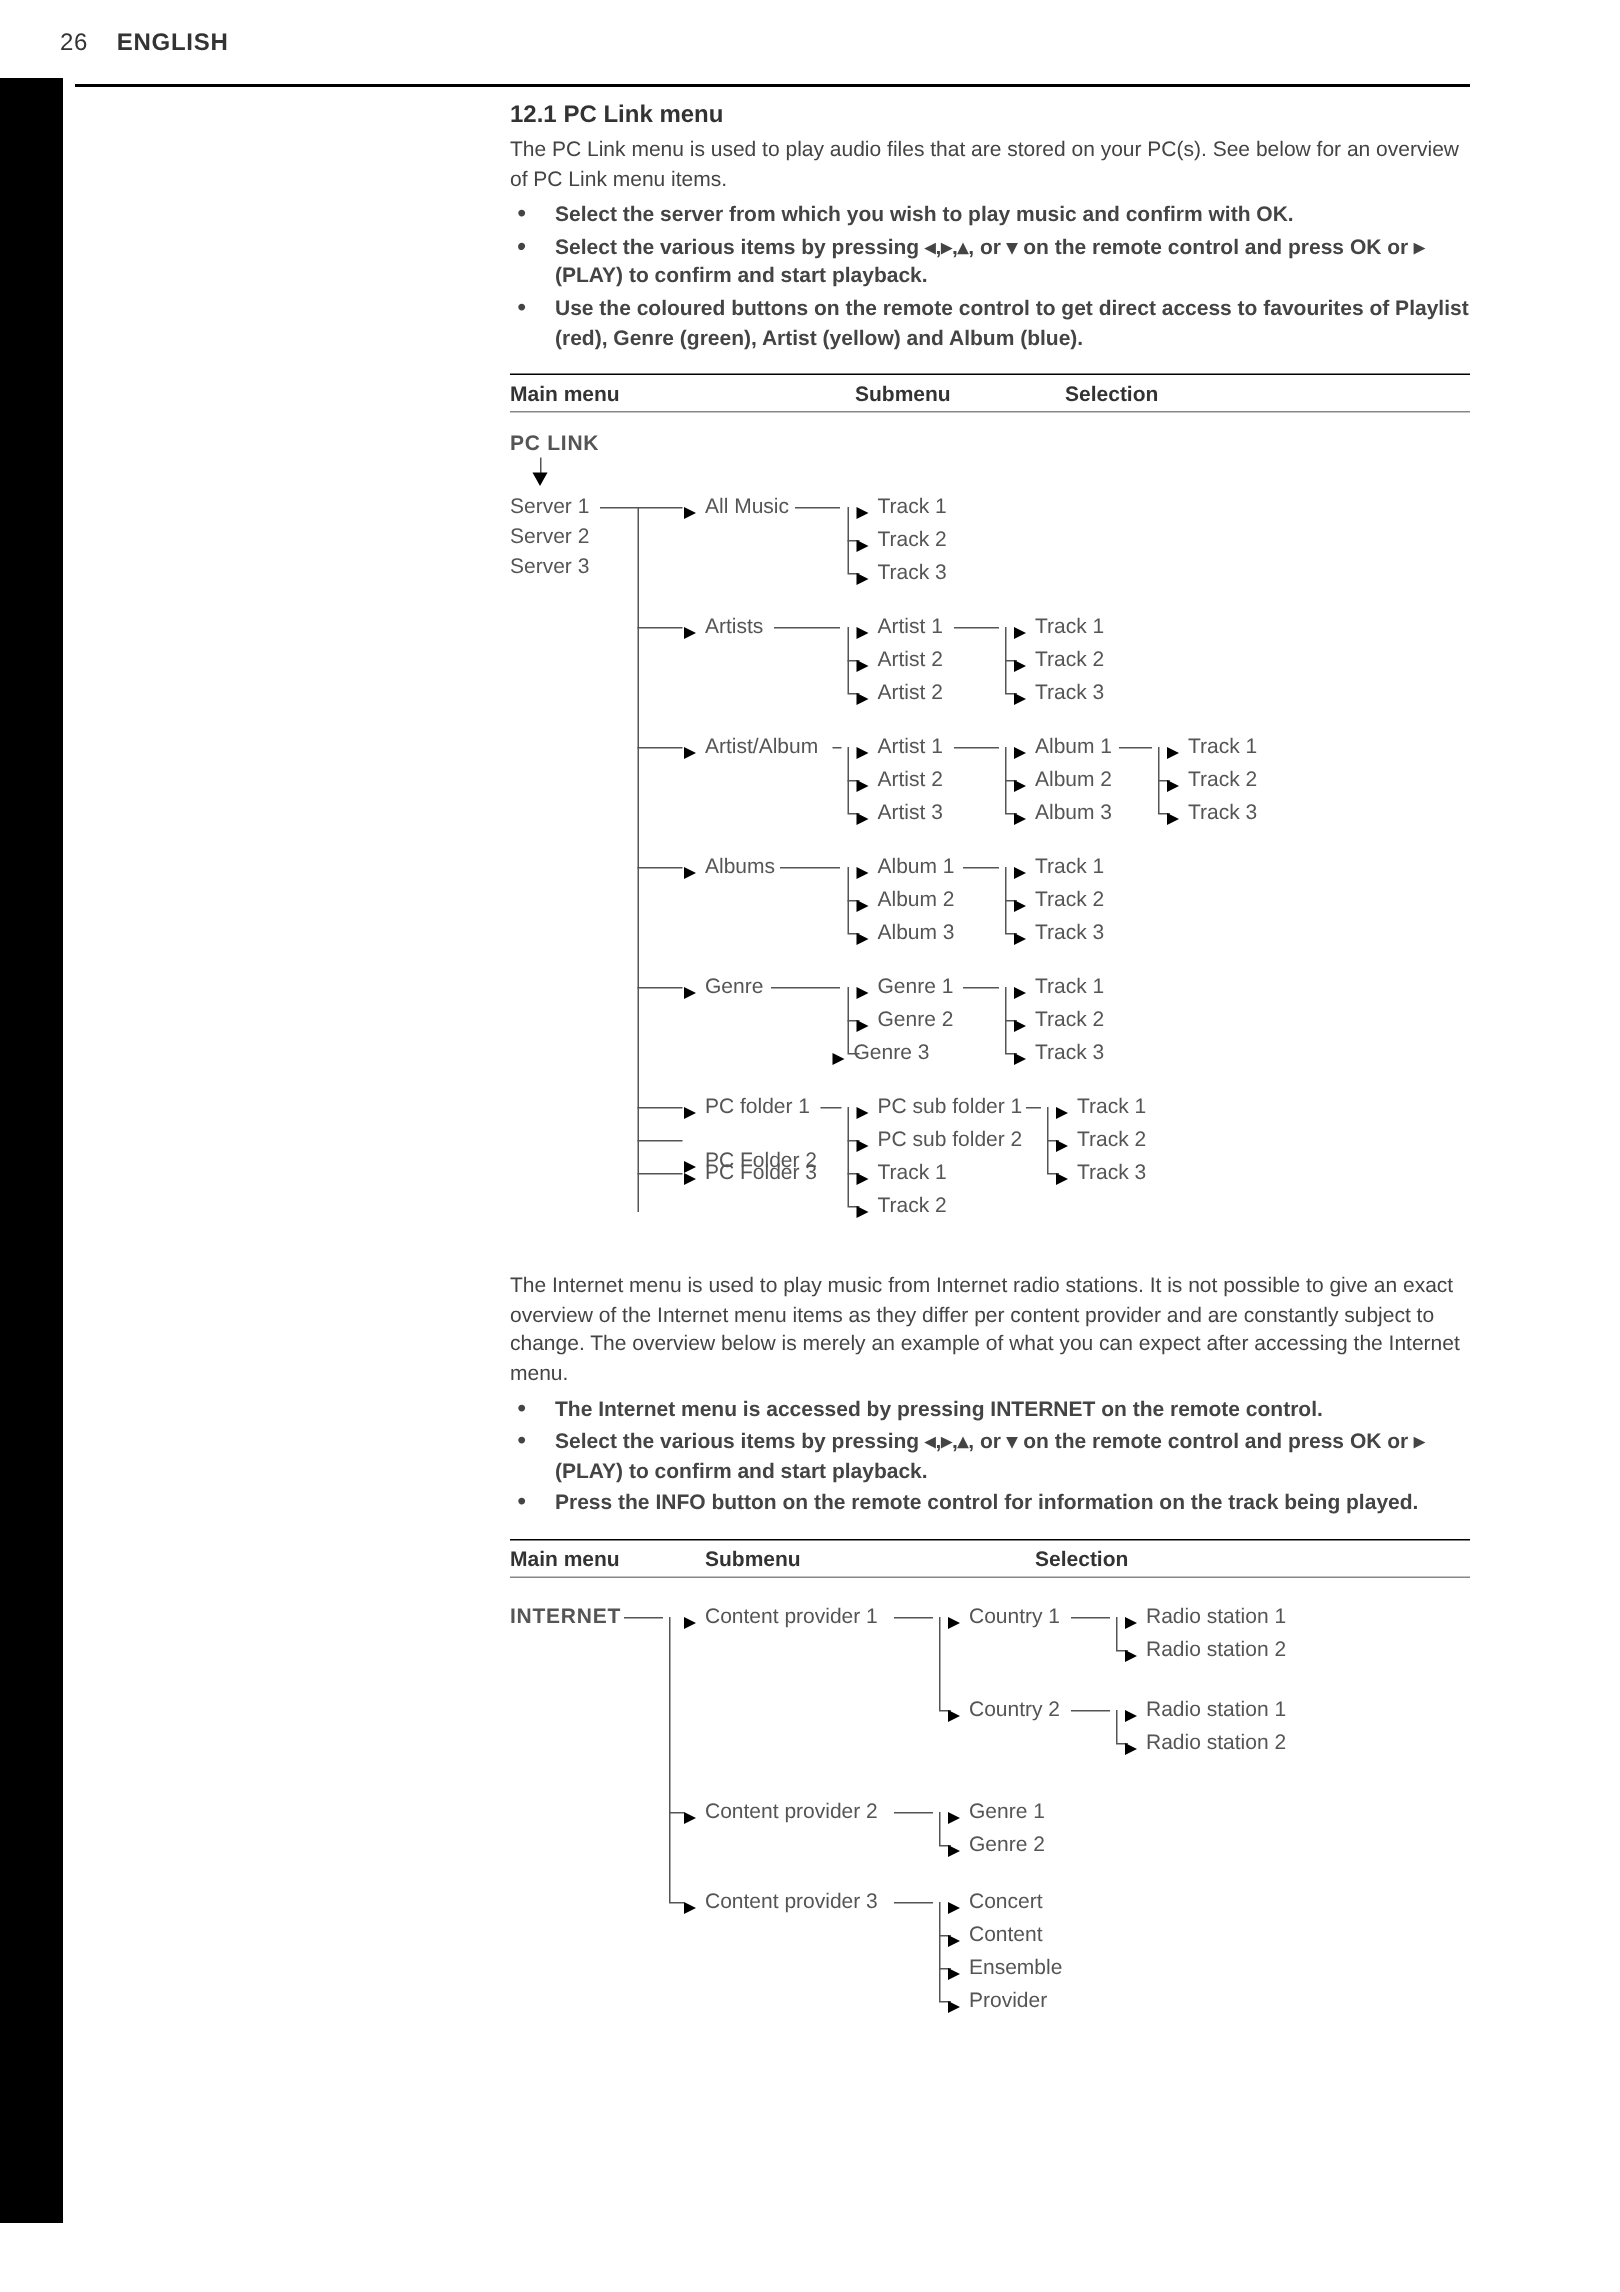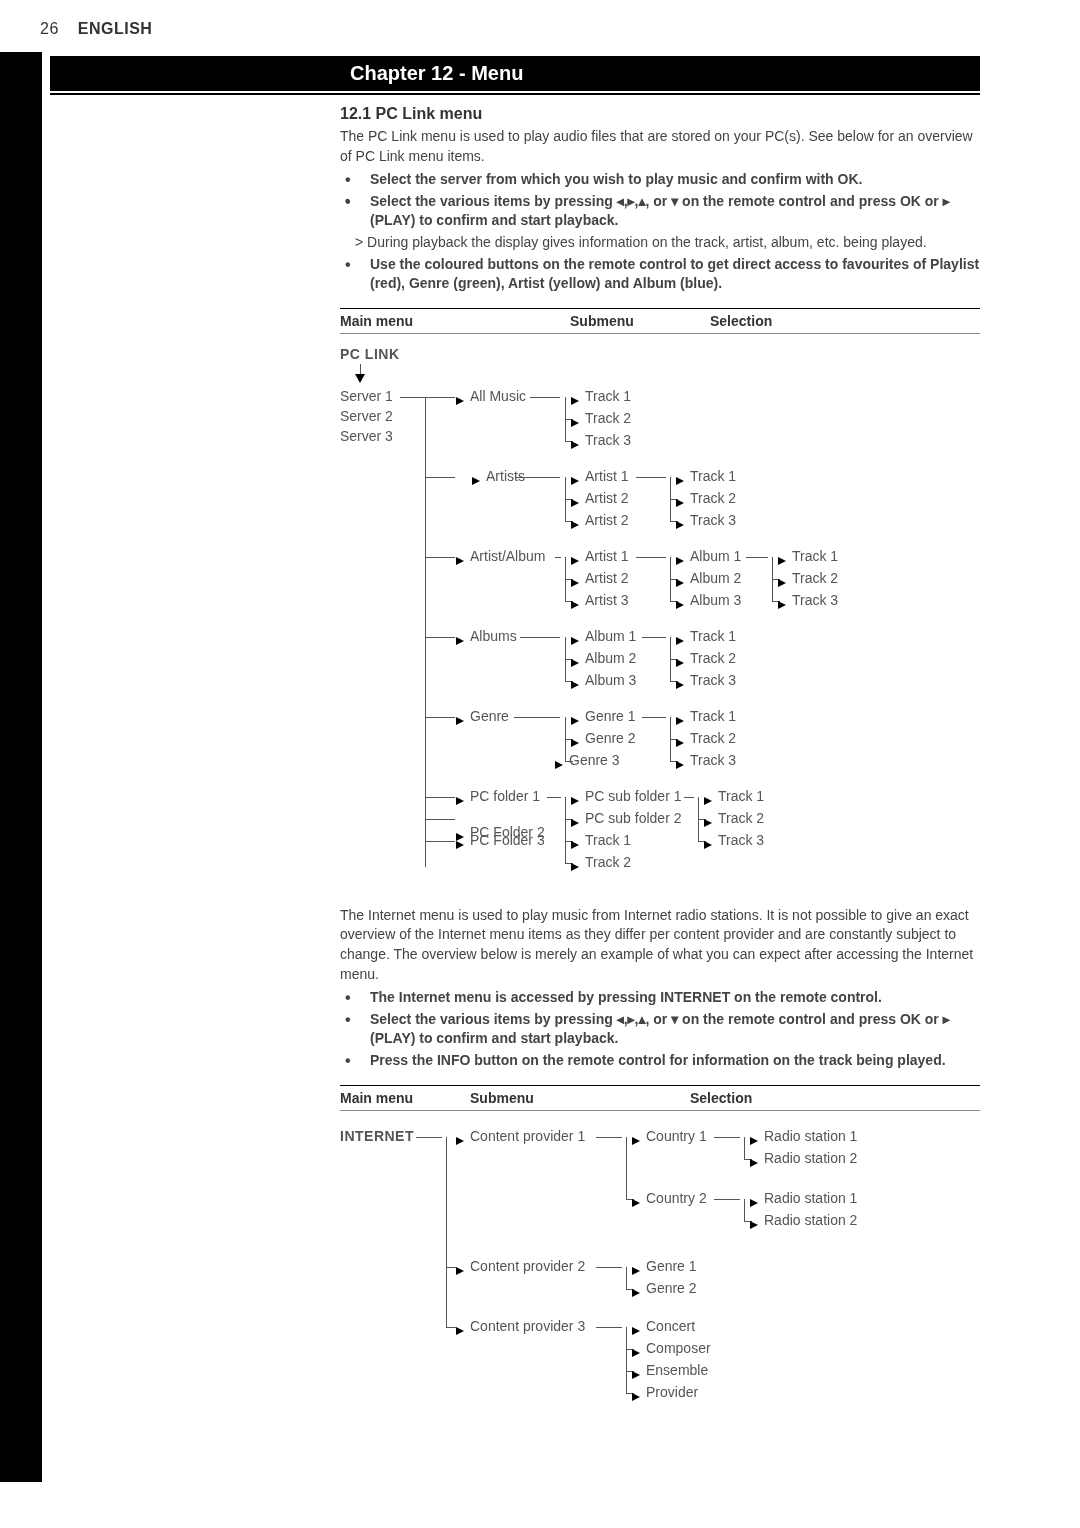--- a/index.html
+++ b/index.html
@@ -107,33 +107,29 @@
 
 <div class="page-header">
   <span class="page-num-lang">
     <span class="page-num">26</span>
     <b>ENGLISH</b>
   </span>
 </div>
 
 <div class="content-area">
 
-  <div class="chapter-bar">
-    <div class="inner">Chapter 12 - Menu</div>
-  </div>
   <div class="hr"></div>
 
   <div class="section-heading">12.1 PC Link menu</div>
   <div class="body-text">The PC Link menu is used to play audio files that are stored on your PC(s). See below for an overview of PC Link menu items.</div>
   <ul class="bullets body-text">
     <li class="bold"><span>Select the server from which you wish to play music and confirm with OK.</span></li>
     <li class="bold" style="list-style:none;">
       <span style="position:absolute;left:5px;">•</span>
       <span>Select the various items by pressing </span>◂,▸,▴, or ▾<span> on the remote control and press OK or ▸ (PLAY) to confirm and start playback.</span>
-      <div class="sub" style="font-weight:normal;"><span style="margin-left:-15px;">&gt; </span><span>During playback the display gives information on the track, artist, album, etc. being played.</span></div>
     </li>
     <li class="bold"><span>Use the coloured buttons on the remote control to get direct access to favourites of Playlist (red), Genre (green), Artist (yellow) and Album (blue).</span></li>
   </ul>
 
   <div class="table-hdr pclink">
     <div>Main menu</div>
     <div>Submenu</div>
     <div>Selection</div>
   </div>
 
@@ -152,21 +148,21 @@
     <div class="node arrow" style="left:130px;top:42px;">All Music</div>
     <div class="hline" style="left:190px;top:51px;width:30px;"></div>
     <div class="vline" style="left:225px;top:51px;height:44px;"></div>
     <div class="node arrow" style="left:245px;top:42px;">Track 1</div>
     <div class="hline" style="left:225px;top:73px;width:8px;"></div>
     <div class="node arrow" style="left:245px;top:64px;">Track 2</div>
     <div class="hline" style="left:225px;top:95px;width:8px;"></div>
     <div class="node arrow" style="left:245px;top:86px;">Track 3</div>
 
     <div class="hline" style="left:85px;top:131px;width:30px;"></div>
-    <div class="node arrow" style="left:130px;top:122px;margin-left:16px;">Artists</div>
+    <div class="node arrow" style="left:130px;top:122px;">Artists</div>
     <div class="hline" style="left:176px;top:131px;width:44px;"></div>
     <div class="vline" style="left:225px;top:131px;height:44px;"></div>
     <div class="node arrow" style="left:245px;top:122px;">Artist 1</div>
     <div class="hline" style="left:225px;top:153px;width:8px;"></div>
     <div class="node arrow" style="left:245px;top:144px;">Artist 2</div>
     <div class="hline" style="left:225px;top:175px;width:8px;"></div>
     <div class="node arrow" style="left:245px;top:166px;">Artist 2</div>
     <div class="hline" style="left:296px;top:131px;width:30px;"></div>
     <div class="vline" style="left:330px;top:131px;height:44px;"></div>
     <div class="node arrow" style="left:350px;top:122px;">Track 1</div>
@@ -302,20 +298,20 @@
     <div class="node arrow" style="left:306px;top:130px;">Genre 1</div>
     <div class="hline" style="left:286px;top:161px;width:8px;"></div>
     <div class="node arrow" style="left:306px;top:152px;">Genre 2</div>
 
     <div class="hline" style="left:106px;top:199px;width:10px;"></div>
     <div class="node arrow" style="left:130px;top:190px;">Content provider 3</div>
     <div class="hline" style="left:256px;top:199px;width:26px;"></div>
     <div class="vline" style="left:286px;top:199px;height:66px;"></div>
     <div class="node arrow" style="left:306px;top:190px;">Concert</div>
     <div class="hline" style="left:286px;top:221px;width:8px;"></div>
-    <div class="node arrow" style="left:306px;top:212px;">Composer</div>
+    <div class="node arrow" style="left:306px;top:212px;">Content</div>
     <div class="hline" style="left:286px;top:243px;width:8px;"></div>
     <div class="node arrow" style="left:306px;top:234px;text-align:center;">Ensemble</div>
     <div class="hline" style="left:286px;top:265px;width:8px;"></div>
     <div class="node arrow" style="left:306px;top:256px;">Provider</div>
   </div>
 
 </div>
 
 </body></html>

